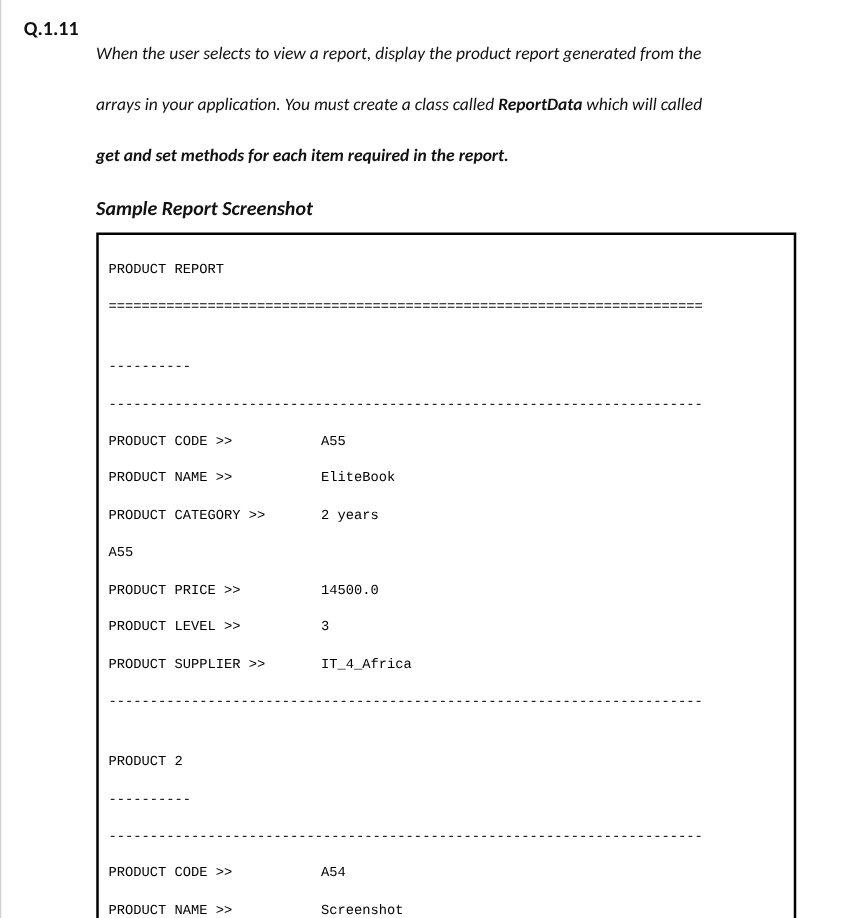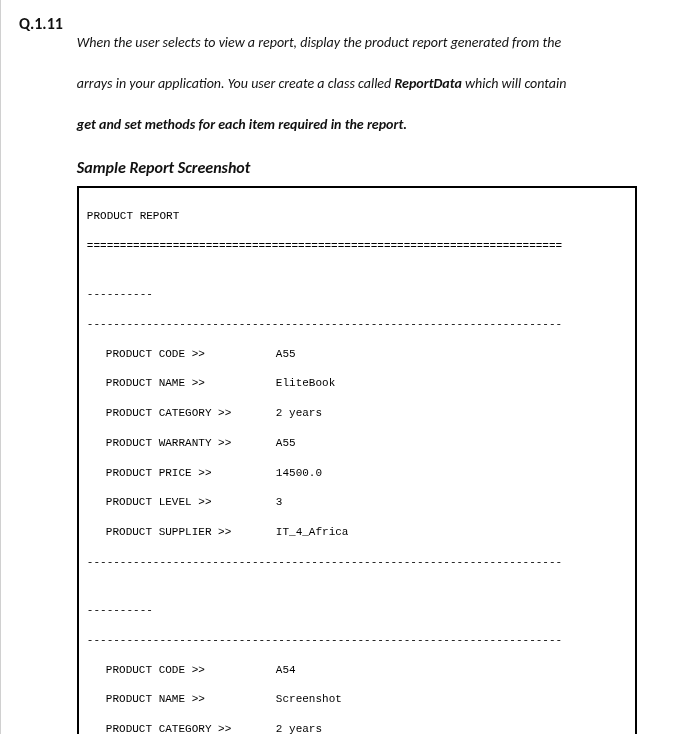--- a/index.html
+++ b/index.html
@@ -58,54 +58,55 @@
     white-space: nowrap;
     letter-spacing: 0;
   }
   .hr-single {
     overflow: hidden;
     white-space: nowrap;
   }
   .row {
     display: flex;
   }
-  .label-col { width: 170px; margin-left: 19px; }
+  .label-col { width: 170px; }
   .value-col { }
   .section-gap { height: 4px; }
 </style>
 </head>
 <body>
 
 <div class="page">
   <div class="q-row">
     <div class="q-num">Q.1.11</div>
     <div class="q-body">
       <p>When the user selects to view a report, display the product report generated from the</p>
       <p>
-        <span>arrays in your application. You user create a class called </span><span class="bold">ReportData</span><span> which will contain</span>
+        <span>arrays in your application. You must create a class called </span><span class="bold">ReportData</span><span> which will called</span>
       </p>
       <p class="bold">get and set methods for each item required in the report.</p>
       <p class="caption">Sample Report Screenshot</p>
 
       <div class="report-frame">
         <div class="report">
 <div>PRODUCT REPORT</div>
 <div class="hr-double">========================================================================</div>
 <div class="section-gap"></div>
 <div class="hr-single">----------</div>
 <div class="hr-single">------------------------------------------------------------------------</div>
 <div class="row"><span class="label-col">PRODUCT CODE &gt;&gt;</span><span class="value-col">A55</span></div>
 <div class="row"><span class="label-col">PRODUCT NAME &gt;&gt;</span><span class="value-col">EliteBook</span></div>
 <div class="row"><span class="label-col">PRODUCT CATEGORY &gt;&gt;</span><span class="value-col">2 years</span></div>
-<div class="row"><span class="label-col">PRODUCT WARRANTY &gt;&gt;</span><span class="value-col">A55</span></div>
+<div class="row"><span class="value-col">A55</span></div>
 <div class="row"><span class="label-col">PRODUCT PRICE &gt;&gt;</span><span class="value-col">14500.0</span></div>
 <div class="row"><span class="label-col">PRODUCT LEVEL &gt;&gt;</span><span class="value-col">3</span></div>
 <div class="row"><span class="label-col">PRODUCT SUPPLIER &gt;&gt;</span><span class="value-col">IT_4_Africa</span></div>
 <div class="hr-single">------------------------------------------------------------------------</div>
 <div class="section-gap"></div>
+<div>PRODUCT 2</div>
 <div class="hr-single">----------</div>
 <div class="hr-single">------------------------------------------------------------------------</div>
 <div class="row"><span class="label-col">PRODUCT CODE &gt;&gt;</span><span class="value-col">A54</span></div>
 <div class="row"><span class="label-col">PRODUCT NAME &gt;&gt;</span><span class="value-col">Screenshot</span></div>
 <div class="row"><span class="label-col">PRODUCT CATEGORY &gt;&gt;</span><span class="value-col">2 years</span></div>
 
 
 
 
 

